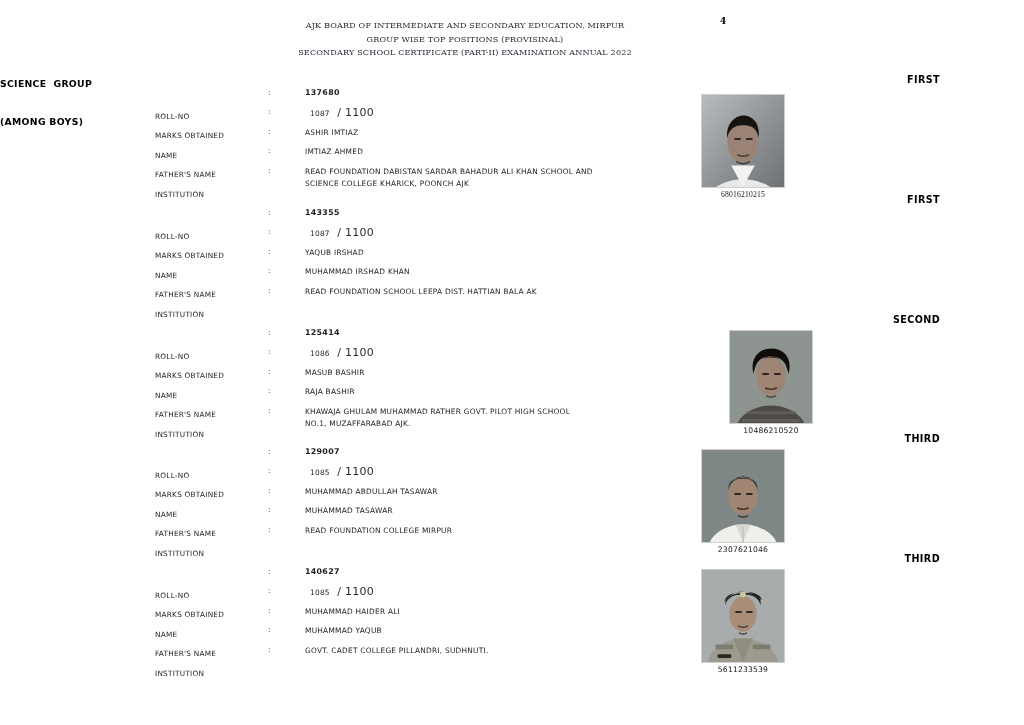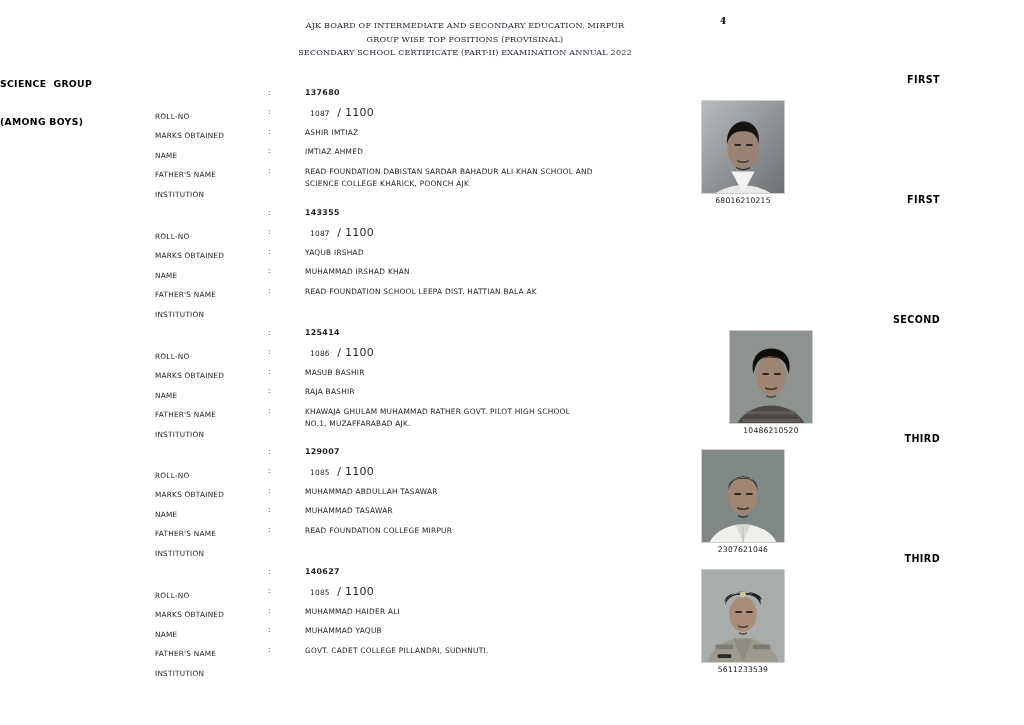--- a/index.html
+++ b/index.html
@@ -335,21 +335,21 @@
         <span class="val">MUHAMMAD YAQUB</span>
       </div>
       <div class="row institution">
         <span class="lbl">INSTITUTION</span>
         <span class="colon">:</span>
         <span class="val multiline">GOVT. CADET COLLEGE PILLANDRI, SUDHNUTI.</span>
       </div>
     </div>
   </div>
 
-  <div class="photo-block" style="left:701px; top:100px;">
+  <div class="photo-block" style="left:701px; top:94px;font-family:Liberation Serif, serif;">
     <div class="photo">
       <svg viewBox="0 0 84 94" preserveAspectRatio="none">
         <defs>
           <linearGradient id="bg1" x1="0" y1="0" x2="1" y2="1">
             <stop offset="0%" stop-color="#b9bcbe"></stop>
               <stop offset="55%" stop-color="#8e9295"></stop>
               <stop offset="100%" stop-color="#6e7275"></stop>
           </linearGradient>
         </defs>
         <rect width="84" height="94" fill="url(#bg1)"></rect>

